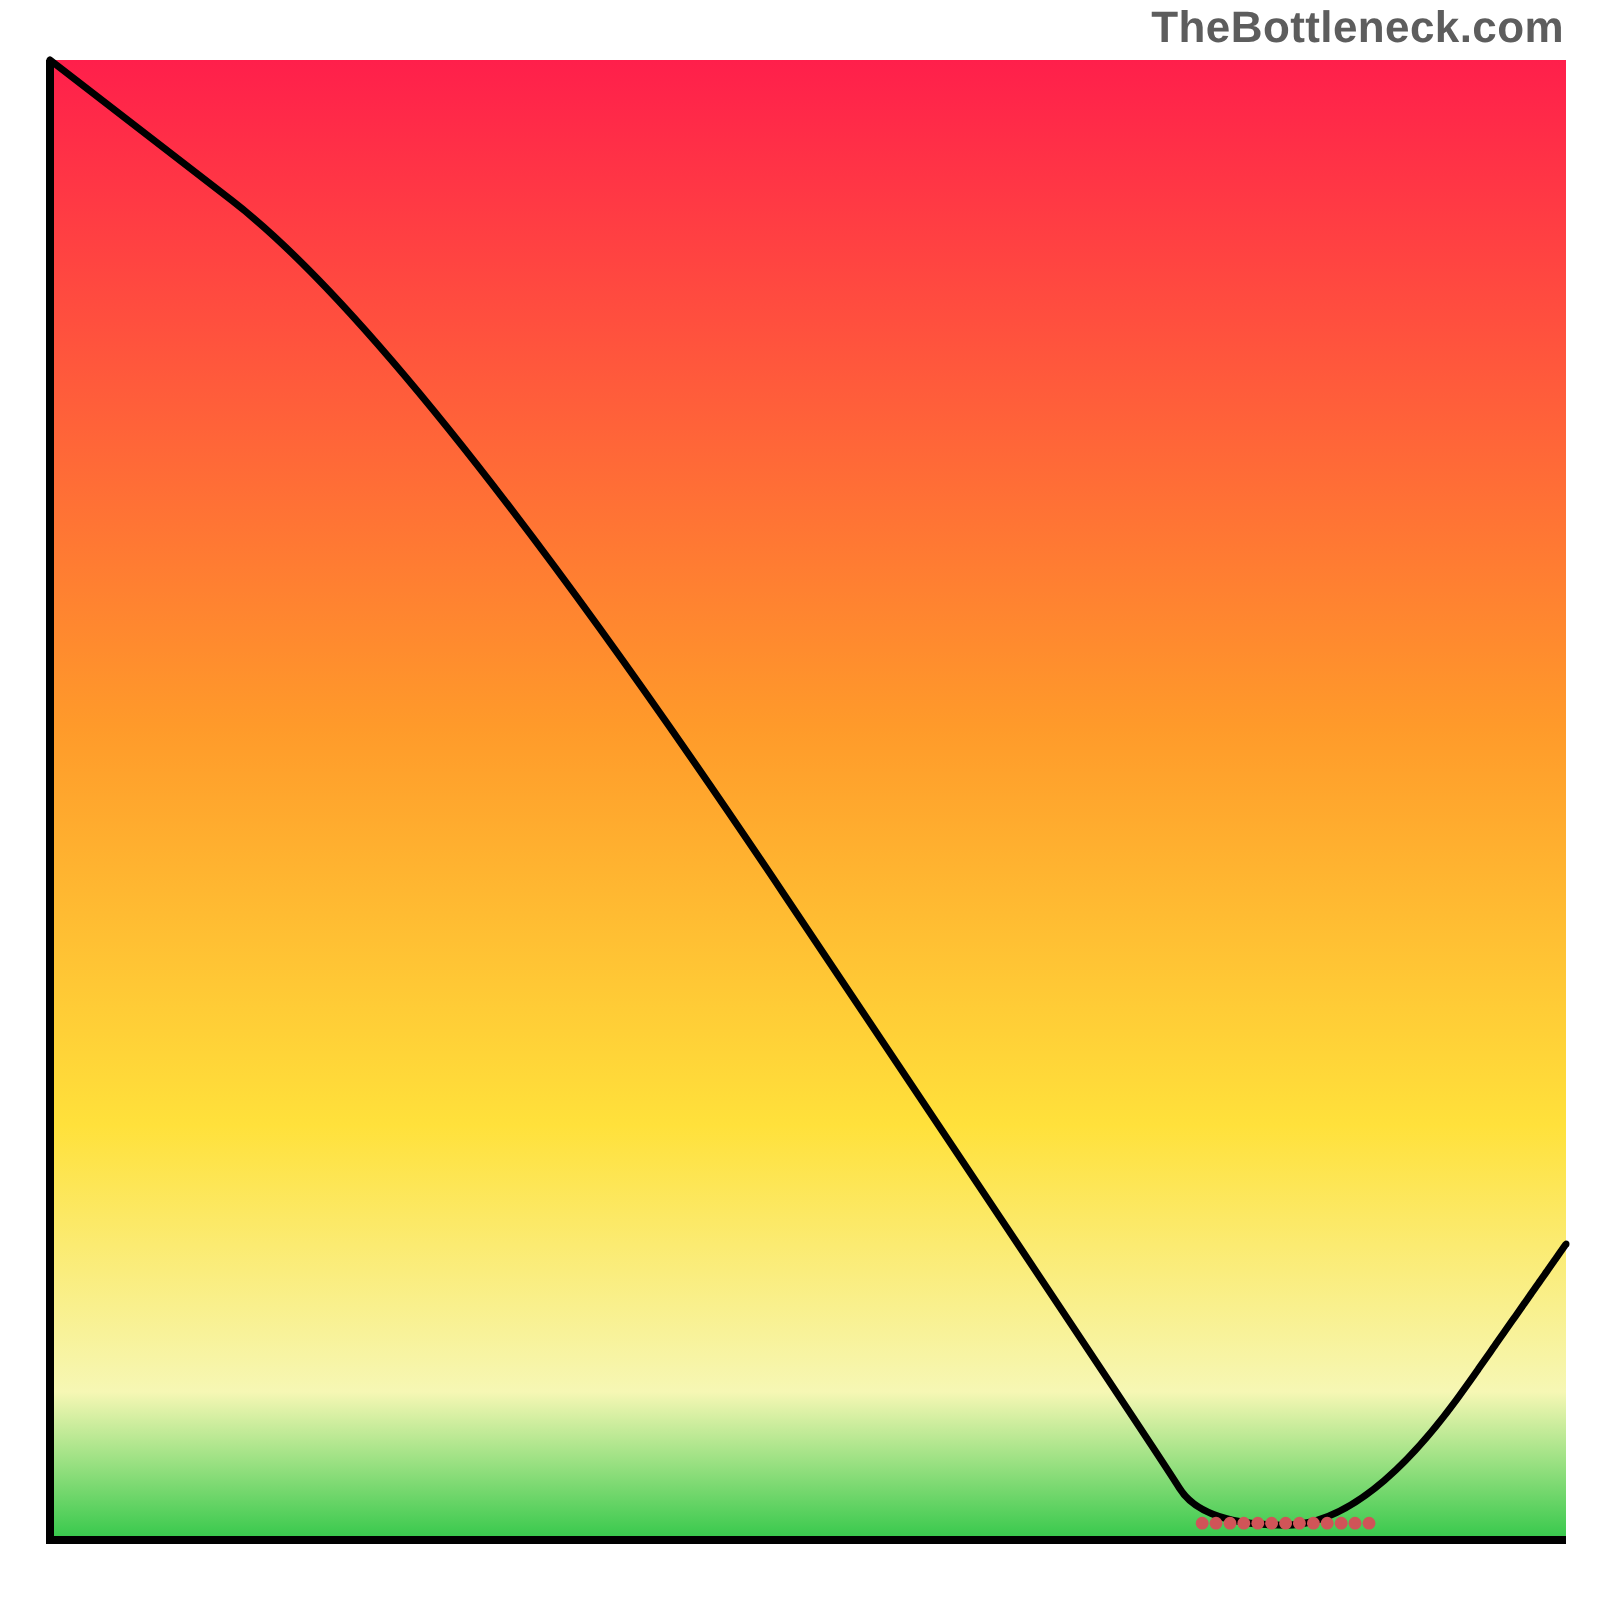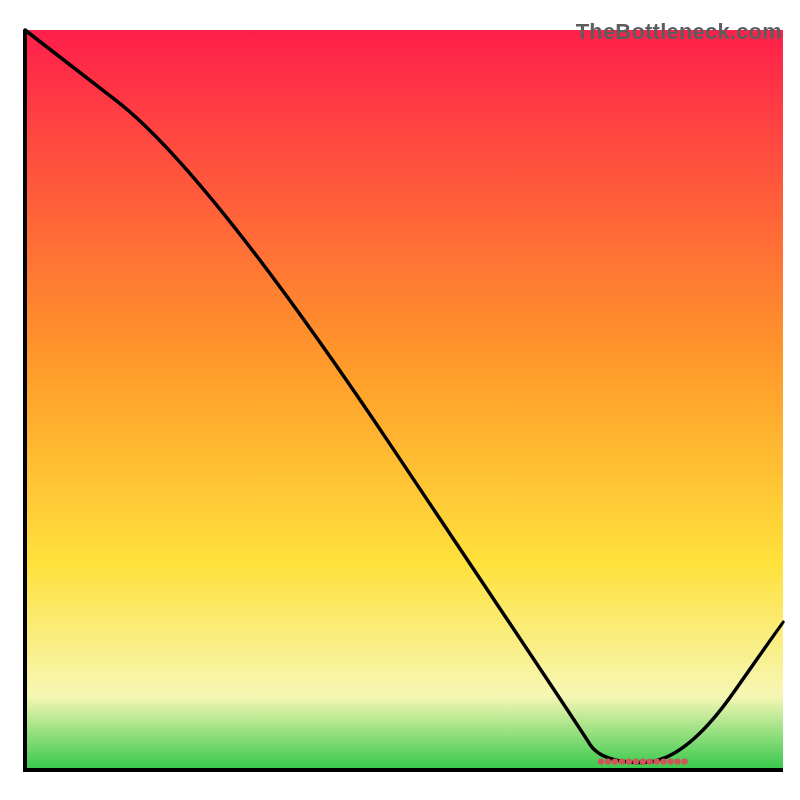--- a/index.html
+++ b/index.html
@@ -10,21 +10,21 @@
     background: #fff;
     font-family: Arial, Helvetica, sans-serif;
   }
   .wrap {
     position: relative;
     width: 800px;
     height: 800px;
   }
   .attribution {
     position: absolute;
-    top: 19px;
+    top: 1px;
     right: 18px;
     font-size: 22px;
     font-weight: 600;
     color: #5d5d5d;
     letter-spacing: 0.2px;
   }
   svg {
     display: block;
   }
 </style>

